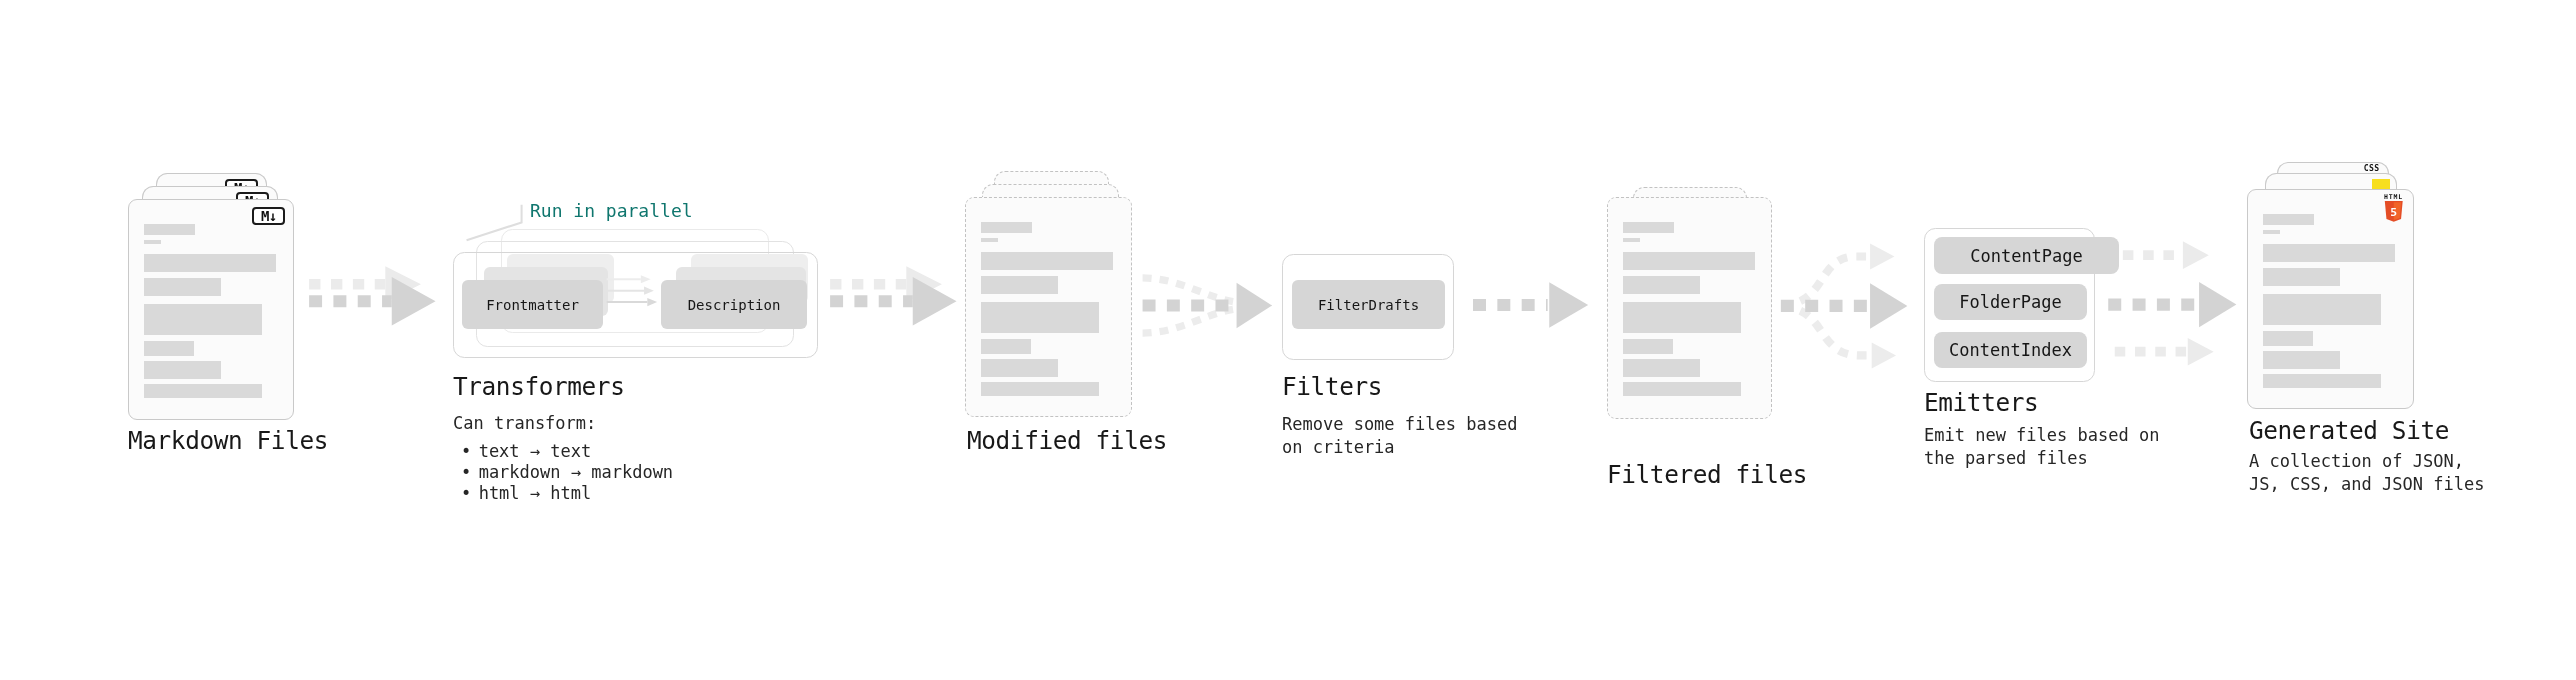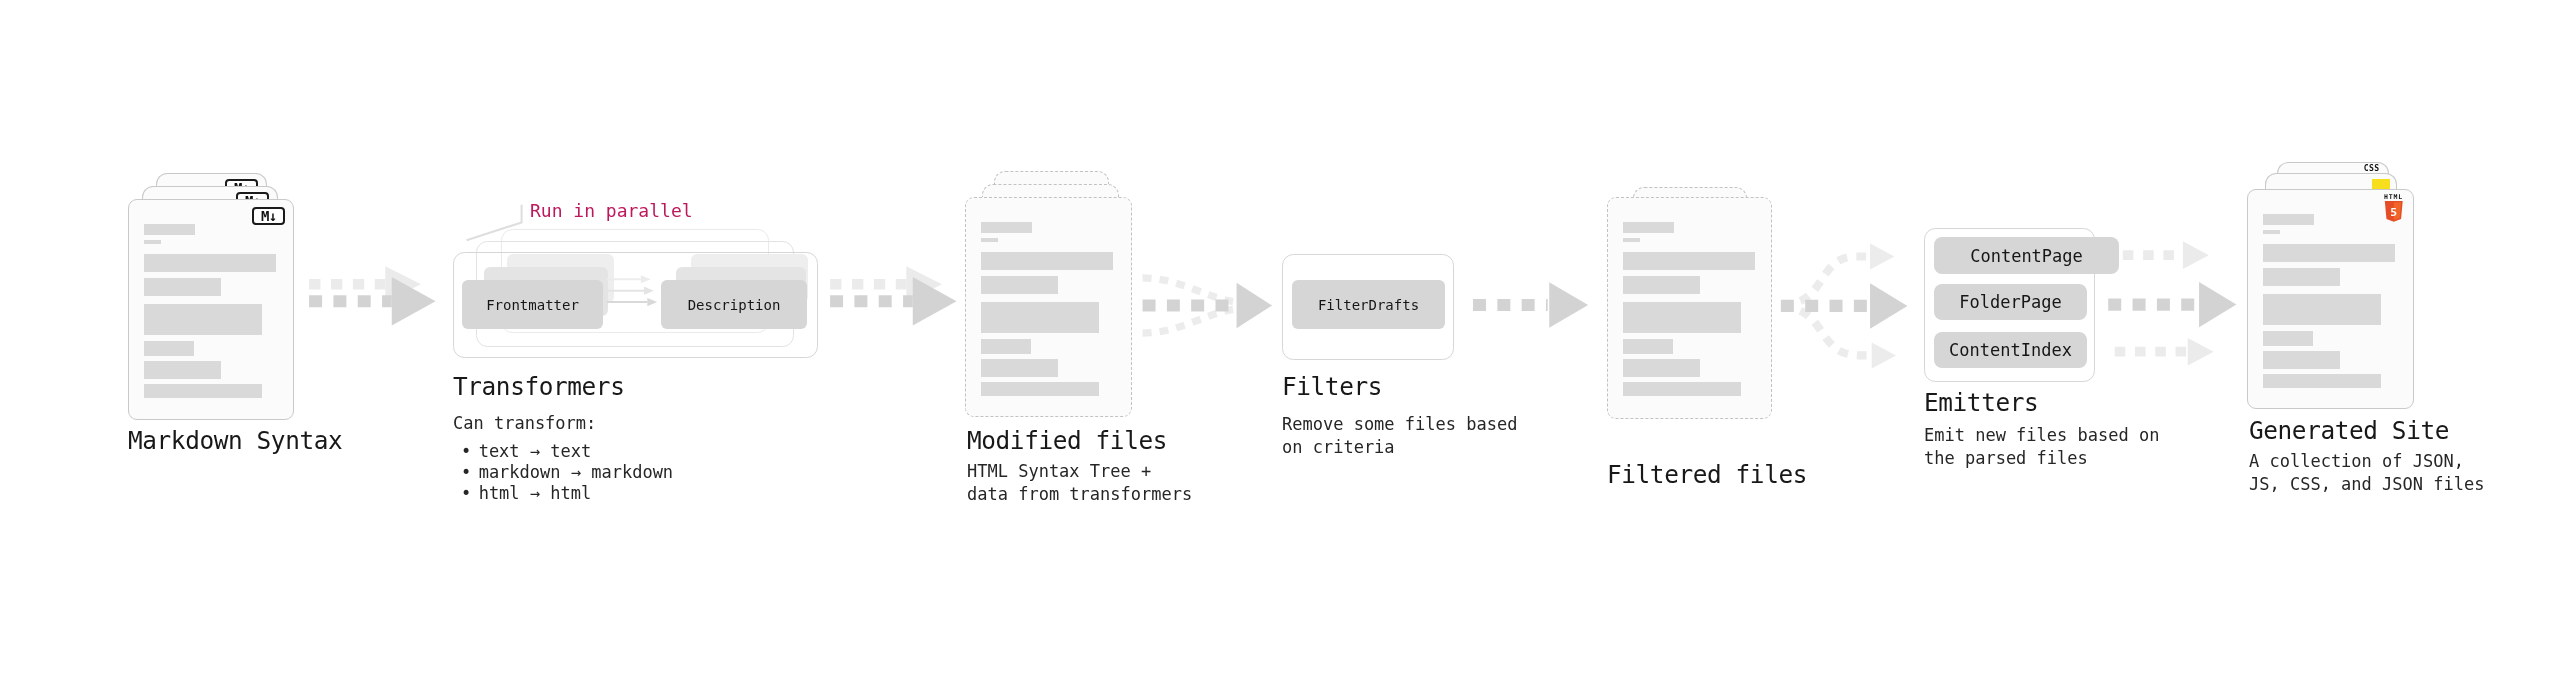--- a/index.html
+++ b/index.html
@@ -36,21 +36,21 @@
   }
   .chip.small{font-size:17px;border-radius:8.1px;}
   .chip.ghost2{background:#e4e4e4;}
   .chip.ghost3{background:#eeeeee;}
   
   .node-label{font-size:24.4px;color:#181818;white-space:nowrap;letter-spacing:-0.4px;}
   .node-desc{font-size:17px;color:#262626;line-height:23px;white-space:nowrap;}
   .desc-heading{font-size:17px;color:#262626;line-height:21px;white-space:nowrap;}
   .desc-item{font-size:17px;color:#262626;line-height:21px;white-space:nowrap;}
   .desc-item::before{content:"•";margin:0 7.3px 0 8.1px;}
-  .annotation{font-size:18px;color:#be185d;white-space:nowrap;}
+  .annotation{font-size:18px;color:#0f766e;white-space:nowrap;}
   svg{display:block;overflow:visible;}
 </style>
 </head>
 <body>
 
 <div class="stage">
 
   <div class="abs card backcard" style="left:156px;top:173px;width:111px;height:57px;">
     <div class="md-badge" style="right:8.1px;top:4.9px;">M↓</div>
   </div>
@@ -63,21 +63,21 @@
         <div class="bar" style="width: 51px; height: 10.6px; margin-bottom: 4.9px;"></div>
         <div class="bar" style="width: 17px; height: 4.1px; margin-bottom: 9.8px;"></div>
         <div class="bar" style="width: 132px; height: 18px; margin-bottom: 6.5px;"></div>
         <div class="bar" style="width: 77px; height: 18px; margin-bottom: 8.1px;"></div>
         <div class="bar" style="width: 118px; height: 31px; margin-bottom: 5.7px;"></div>
         <div class="bar" style="width: 50px; height: 14.6px; margin-bottom: 5.7px;"></div>
         <div class="bar" style="width: 77px; height: 18px; margin-bottom: 4.9px;"></div>
         <div class="bar" style="width: 118px; height: 14px; margin-bottom: 0px;"></div>
       </div>
   </div>
-  <div class="abs node-label" style="left:128px;top:426px;">Markdown Syntax</div>
+  <div class="abs node-label" style="left:128px;top:426px;">Markdown Files</div>
 
   <svg class="abs" style="left:301px;top:255px;" width="154" height="73" viewBox="0 0 190 90">
     <line x1="10" y1="36" x2="104" y2="36" stroke="#ebebeb" stroke-width="13" stroke-dasharray="14 13"></line>
     <polygon points="104,14 104,58 148,36" fill="#ebebeb"></polygon>
     <line x1="10" y1="57" x2="112" y2="57" stroke="#d3d3d3" stroke-width="15" stroke-dasharray="16 14"></line>
     <polygon points="112,27 112,87 166,57" fill="#d3d3d3"></polygon>
   </svg>
 
   <div class="abs obox l3" style="left:501px;top:229px;width:268px;height:104px;"></div>
   <div class="abs obox l2" style="left:476px;top:241px;width:318px;height:106px;"></div>
@@ -124,24 +124,20 @@
         <div class="bar" style="width: 17px; height: 4.1px; margin-bottom: 9.8px;"></div>
         <div class="bar" style="width: 132px; height: 18px; margin-bottom: 6.5px;"></div>
         <div class="bar" style="width: 77px; height: 18px; margin-bottom: 8.1px;"></div>
         <div class="bar" style="width: 118px; height: 31px; margin-bottom: 5.7px;"></div>
         <div class="bar" style="width: 50px; height: 14.6px; margin-bottom: 5.7px;"></div>
         <div class="bar" style="width: 77px; height: 18px; margin-bottom: 4.9px;"></div>
         <div class="bar" style="width: 118px; height: 14px; margin-bottom: 0px;"></div>
       </div>
   </div>
   <div class="abs node-label" style="left:967px;top:426px;">Modified files</div>
-  <div class="abs node-desc" style="left:967px;top:460px;">
-    <div>HTML Syntax Tree +</div>
-    <div>data from transformers</div>
-  </div>
 
   <svg class="abs" style="left:1136px;top:265px;" width="146" height="81" viewBox="0 0 180 100">
     <path d="M8,16 C55,16 88,42 126,46" fill="none" stroke="#ececec" stroke-width="9" stroke-dasharray="11 10"></path>
     <path d="M8,84 C55,84 88,58 126,54" fill="none" stroke="#ececec" stroke-width="9" stroke-dasharray="11 10"></path>
     <line x1="8" y1="50" x2="122" y2="50" stroke="#d3d3d3" stroke-width="15" stroke-dasharray="16 14"></line>
     <polygon points="124,22 124,78 168,50" fill="#d3d3d3"></polygon>
   </svg>
 
   <div class="abs obox" style="left:1282px;top:254px;width:172px;height:106px;"></div>
   <div class="abs chip" style="left:1292px;top:280px;width:153px;height:49px;">FilterDrafts</div>

